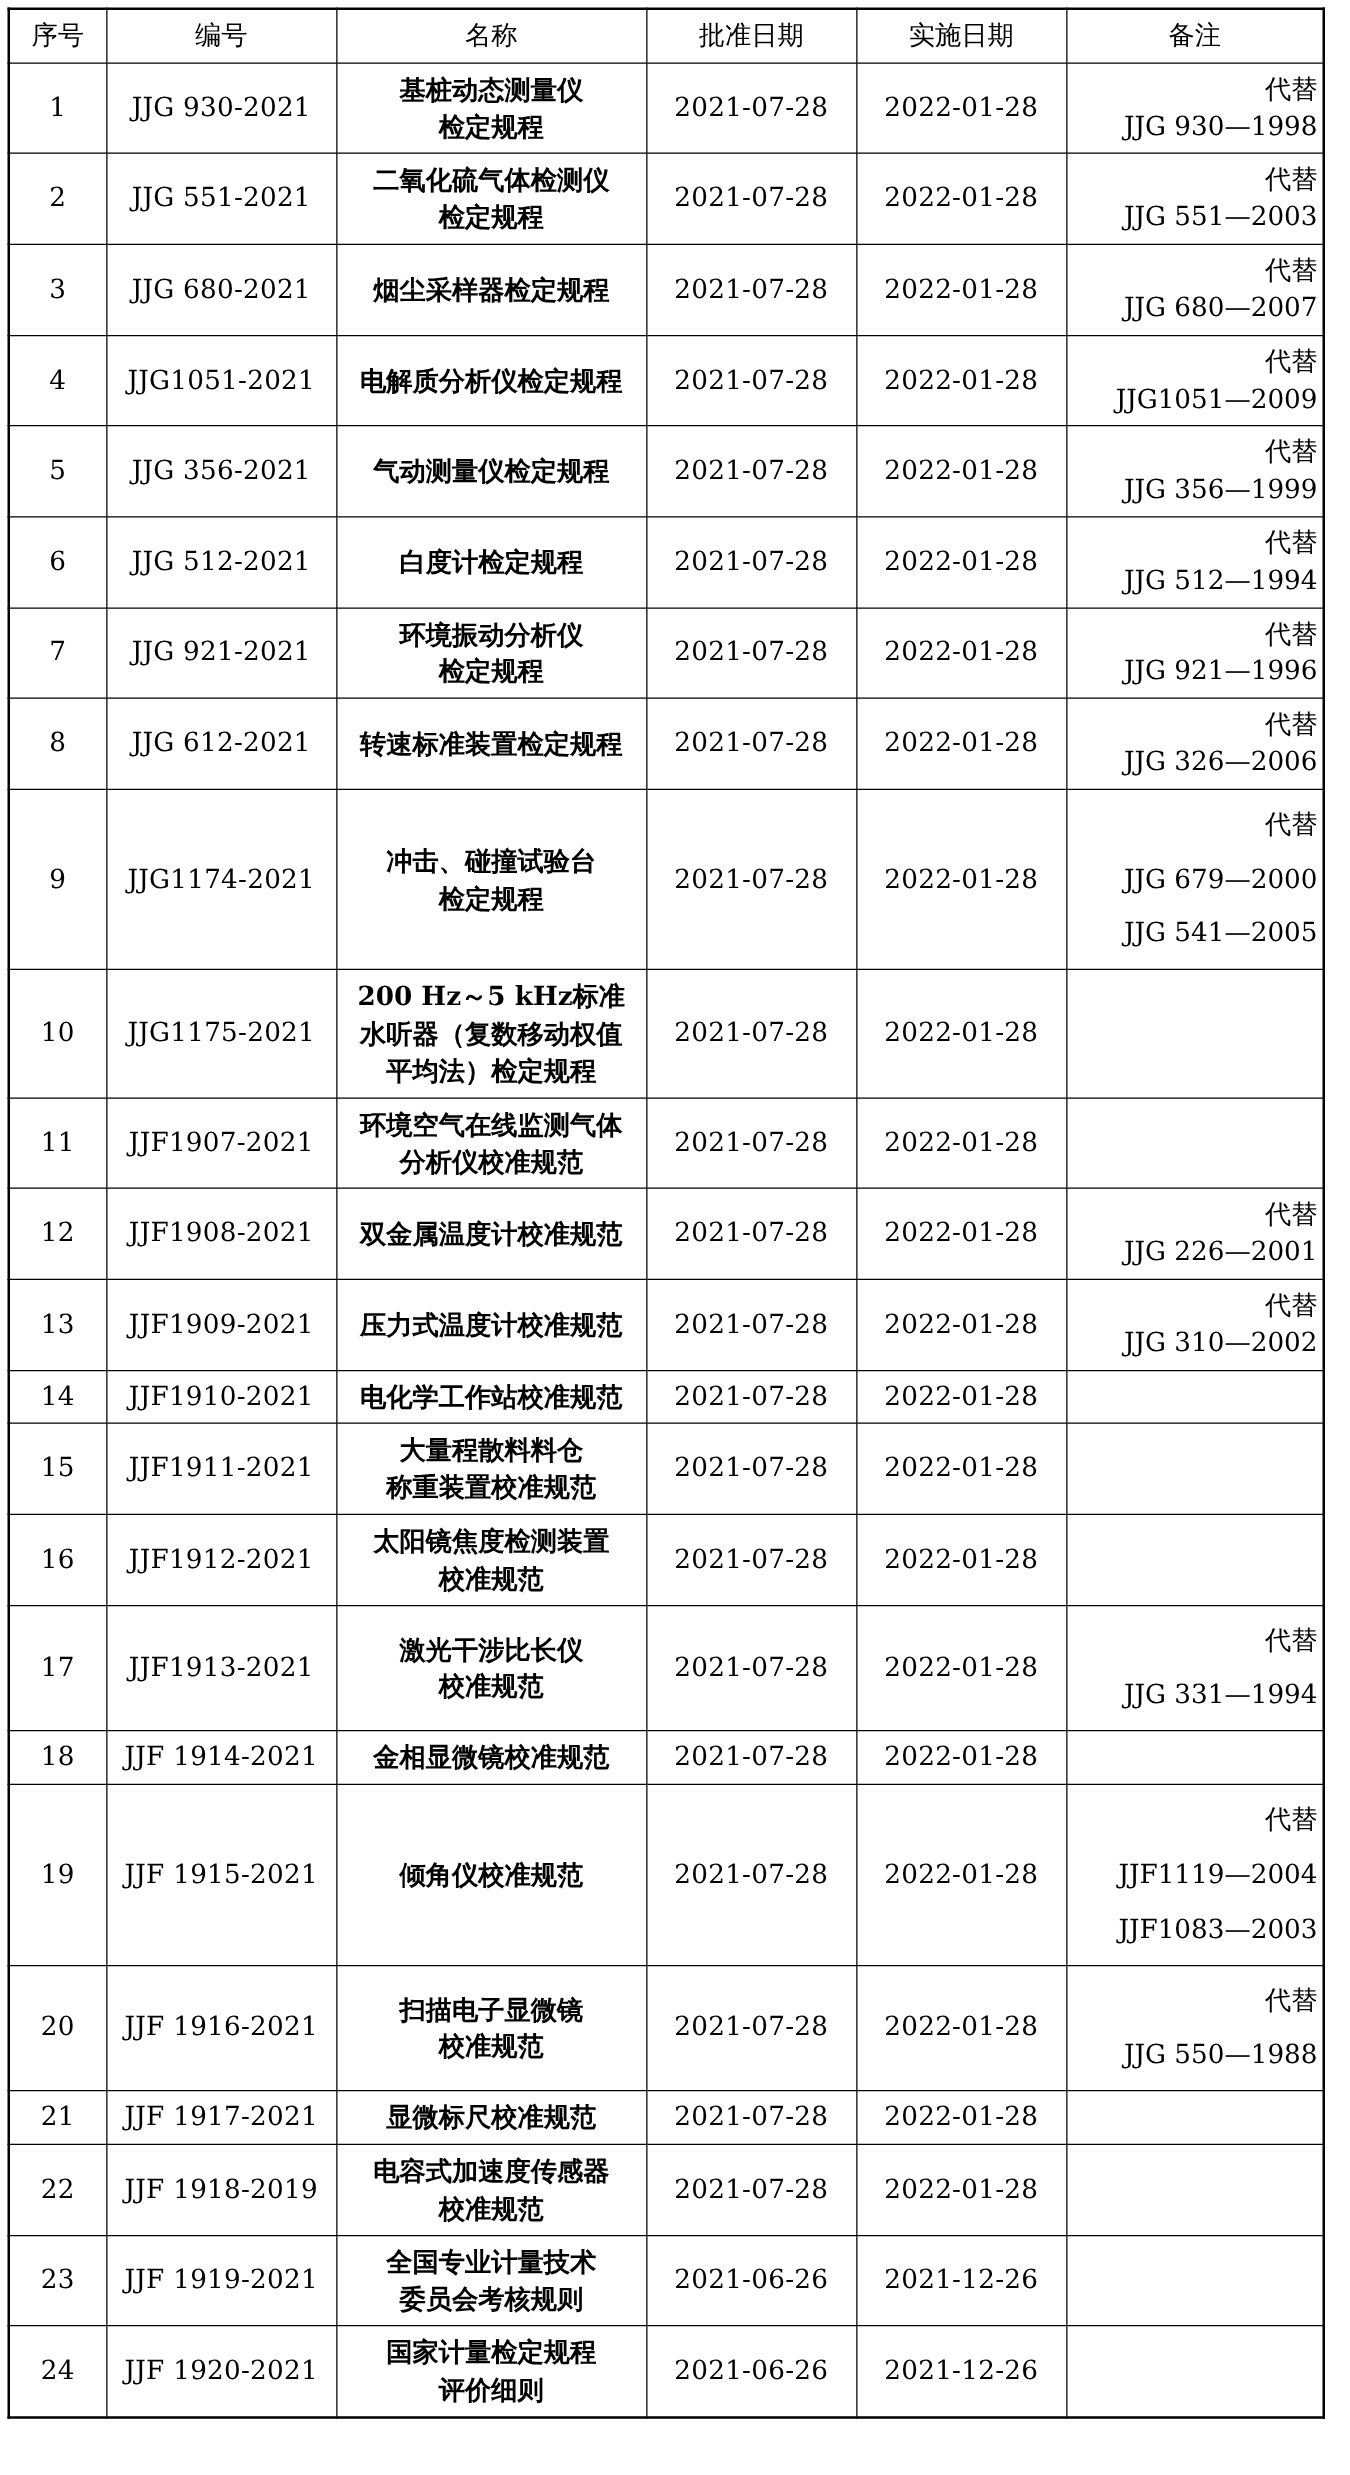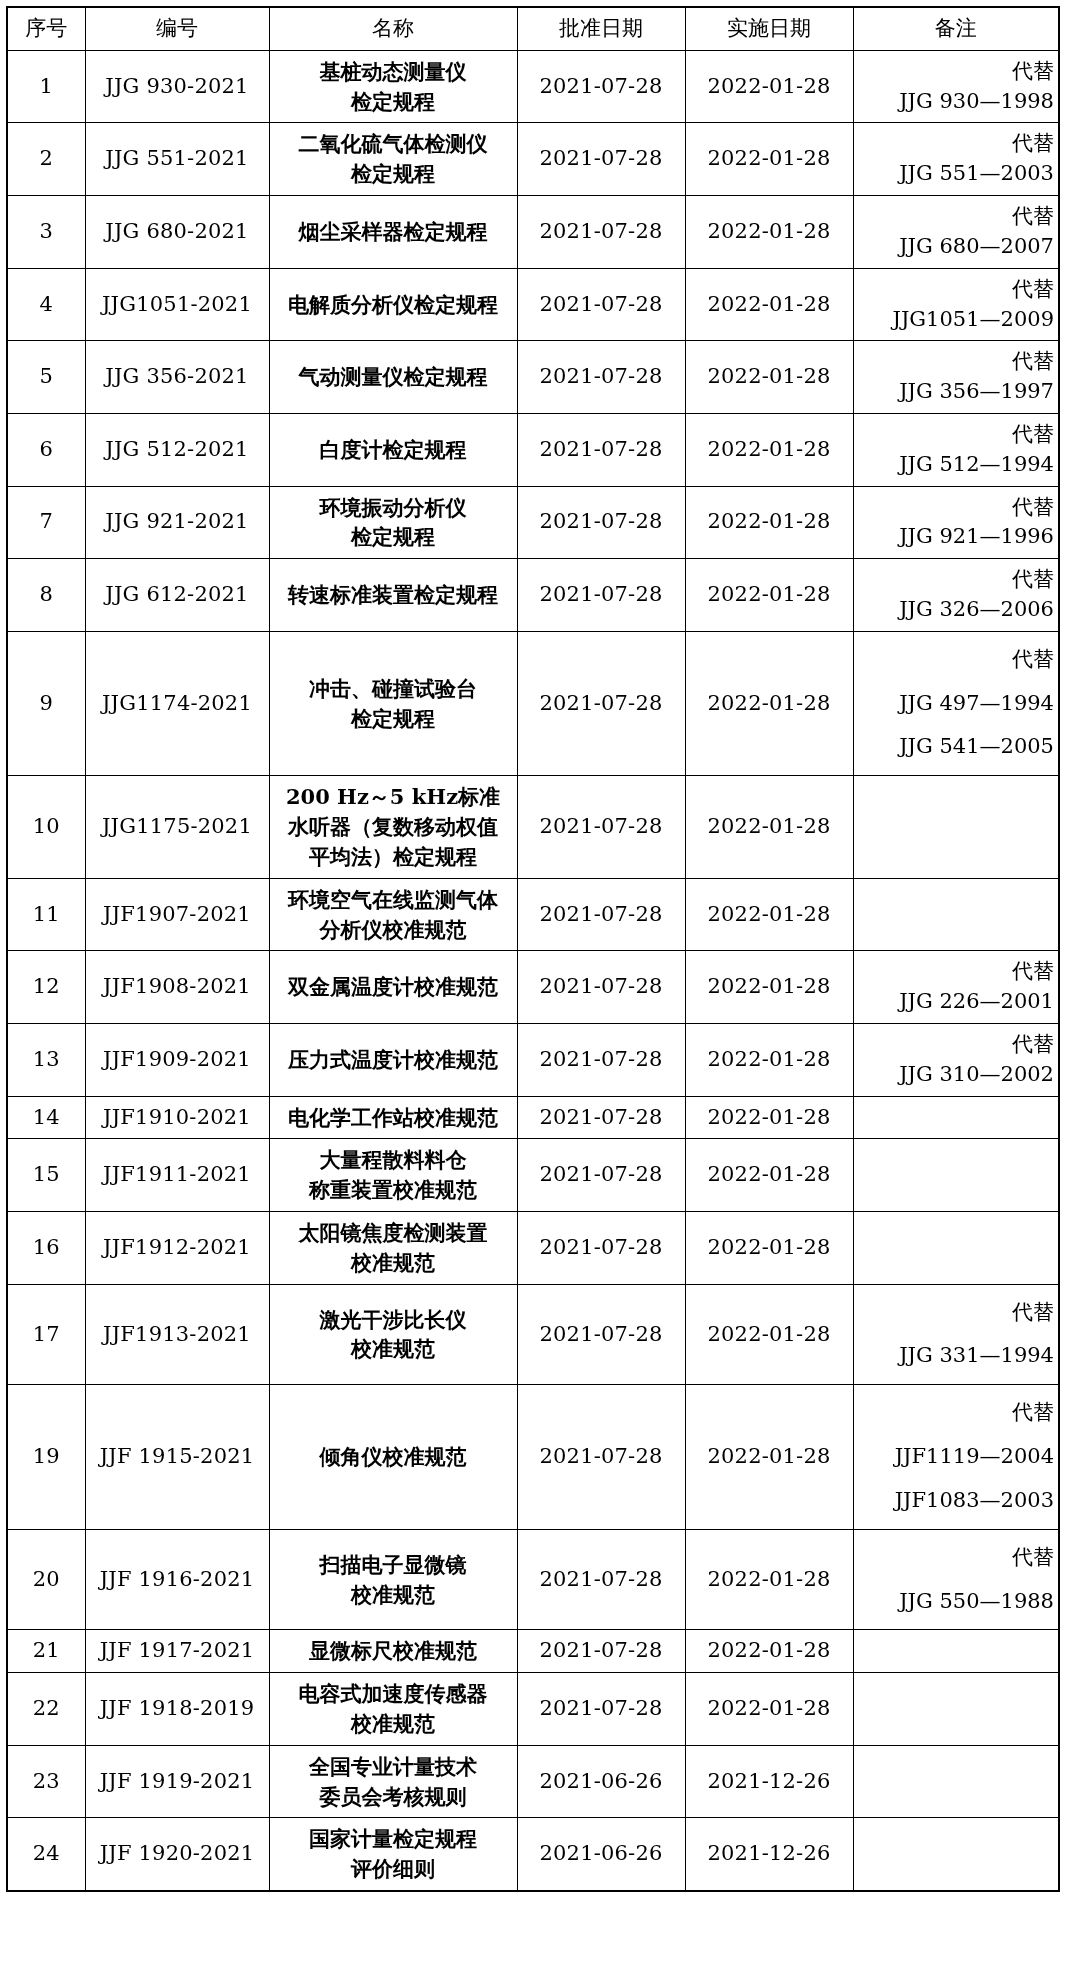--- a/index.html
+++ b/index.html
@@ -147,21 +147,21 @@
         <tr>
           <td class="num">5</td>
           <td class="num">JJG 356-2021</td>
           <td class="cell-lines name-cell">
             <div>气动测量仪检定规程</div>
           </td>
           <td class="date">2021-07-28</td>
           <td class="date">2022-01-28</td>
           <td class="note-cell">
             <div>代替</div>
-            <div>JJG 356—1997</div>
+            <div>JJG 356—1999</div>
           </td>
         </tr>
         <tr>
           <td class="num">6</td>
           <td class="num">JJG 512-2021</td>
           <td class="cell-lines name-cell">
             <div>白度计检定规程</div>
           </td>
           <td class="date">2021-07-28</td>
           <td class="date">2022-01-28</td>
@@ -201,21 +201,21 @@
           <td class="num xtall">9</td>
           <td class="num">JJG1174-2021</td>
           <td class="cell-lines name-cell">
             <div>冲击、碰撞试验台</div>
             <div>检定规程</div>
           </td>
           <td class="date">2021-07-28</td>
           <td class="date">2022-01-28</td>
           <td class="note-cell spaced">
             <div>代替</div>
-            <div>JJG 497—1994</div>
+            <div>JJG 679—2000</div>
             <div>JJG 541—2005</div>
           </td>
         </tr>
         <tr>
           <td class="num">10</td>
           <td class="num">JJG1175-2021</td>
           <td class="cell-lines name-cell">
             <div>200 Hz～5 kHz标准</div>
             <div>水听器（复数移动权值</div>
             <div>平均法）检定规程</div>
@@ -299,20 +299,30 @@
           <td class="cell-lines name-cell">
             <div>激光干涉比长仪</div>
             <div>校准规范</div>
           </td>
           <td class="date">2021-07-28</td>
           <td class="date">2022-01-28</td>
           <td class="note-cell spaced">
             <div>代替</div>
             <div>JJG 331—1994</div>
           </td>
+        </tr>
+        <tr>
+          <td class="num">18</td>
+          <td class="num">JJF 1914-2021</td>
+          <td class="cell-lines name-cell">
+            <div>金相显微镜校准规范</div>
+          </td>
+          <td class="date">2021-07-28</td>
+          <td class="date">2022-01-28</td>
+          <td class="note-cell"></td>
         </tr>
         <tr>
           <td class="num xtall">19</td>
           <td class="num">JJF 1915-2021</td>
           <td class="cell-lines name-cell">
             <div>倾角仪校准规范</div>
           </td>
           <td class="date">2021-07-28</td>
           <td class="date">2022-01-28</td>
           <td class="note-cell spaced">

